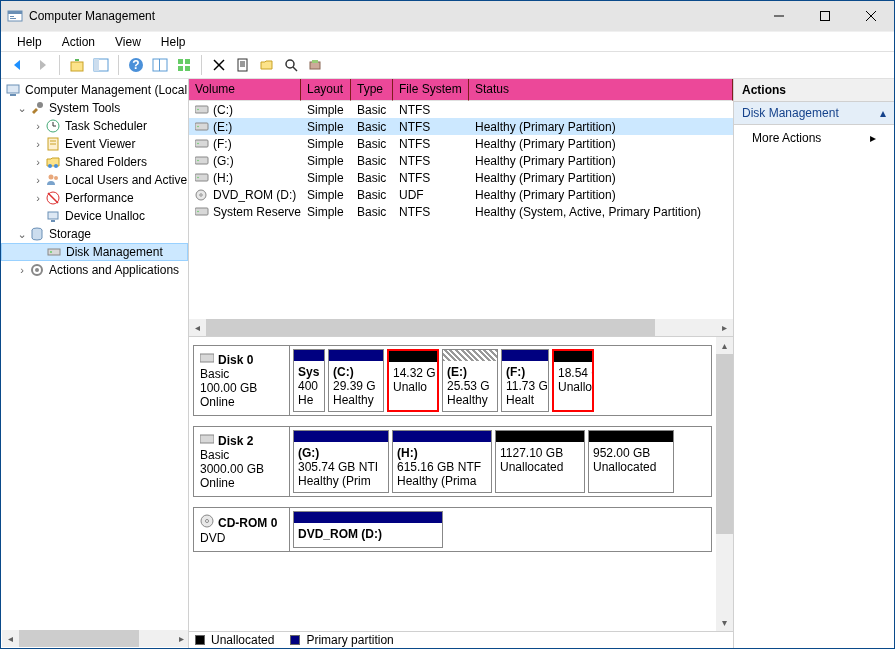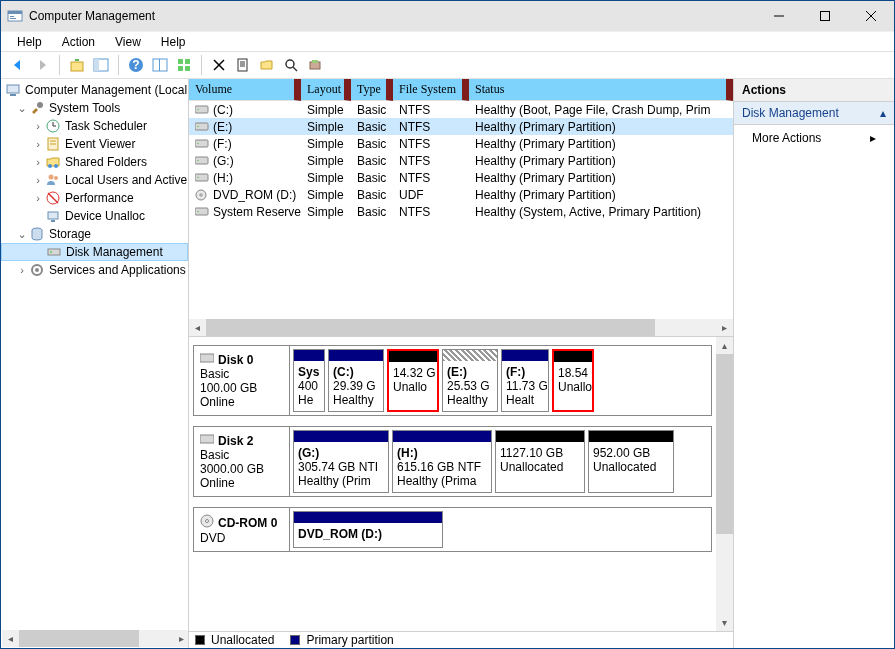--- a/index.html
+++ b/index.html
@@ -21,21 +21,21 @@
 .tree-row { display: flex; align-items: center; height: 18px; white-space: nowrap; padding-left: 4px; }
 .tree-row .tw { width: 14px; text-align: center; color: #666; font-size: 11px; }
 .tree-row .ic { width: 16px; height: 16px; margin-right: 4px; flex-shrink: 0; }
 .tree-row.sel { background: #cce8ff; border: 1px solid #99d1ff; }
 .indent-1 { padding-left: 14px; }
 .indent-2 { padding-left: 30px; }
 
 .center { flex: 1; display: flex; flex-direction: column; border-right: 1px solid #d0d0d0; }
 .vol-list { height: 258px; display: flex; flex-direction: column; border-bottom: 1px solid #d0d0d0; }
 .vol-head { display: flex; height: 22px; }
-.vol-head > div { border-right: 7px solid #7f1d1d; border-bottom: 1px solid #e0e0e0; padding: 3px 6px; background: #7dd3fc; font-family: Liberation Serif, serif; }
+.vol-head > div { border-right: 1px solid #7f1d1d; border-bottom: 1px solid #e0e0e0; padding: 3px 6px; background: #ec4899; }
 .c-vol { width: 112px; } .c-lay { width: 50px; } .c-typ { width: 42px; } .c-fs { width: 76px; } .c-stat { flex: 1; }
 .vol-row { display: flex; height: 17px; align-items: center; }
 .vol-row > div { padding: 0 6px; overflow: hidden; white-space: nowrap; }
 .vol-row.sel { background: #cce8ff; }
 .vol-icon { width: 14px; height: 12px; margin-right: 4px; display: inline-block; vertical-align: middle; }
 .vol-scroll { height: 17px; display: flex; align-items: center; margin-top: auto; }
 .vol-scroll .arrow { width: 17px; height: 17px; background: #f0f0f0; display: flex; align-items: center; justify-content: center; color: #606060; font-size: 10px; }
 .vol-scroll .track { flex: 1; background: #f0f0f0; height: 17px; }
 .vol-scroll .thumb { height: 17px; background: #cdcdcd; width: 88%; }
 
@@ -271,21 +271,21 @@
             <circle cx="5" cy="8" r="1" fill="#6c6"></circle>
           </svg></span>
         <span>Disk Management</span>
       </div>
     <div class="tree-row indent-1">
         <span class="tw">›</span>
         <span class="ic"><svg viewBox="0 0 16 16">
             <circle cx="8" cy="8" r="5" fill="none" stroke="#888" stroke-width="2"></circle>
             <circle cx="8" cy="8" r="2" fill="#888"></circle>
           </svg></span>
-        <span>Services and Applications</span>
+        <span>Actions and Applications</span>
       </div>
     <div class="hscroll-bottom">
         <div class="arrow">◂</div>
         <div class="thumb"></div>
         <div style="flex:1"></div>
         <div class="arrow">▸</div>
       </div>
   </div>
 
   <div class="center">
@@ -300,21 +300,20 @@
       </div>
       <div id="vol-rows">
           <div class="vol-row">
             <div class="c-vol"><span class="vol-icon"><svg viewBox="0 0 14 12">
                   <rect x="0" y="2" width="13" height="7" rx="1" fill="#d8d8d8" stroke="#888"></rect>
                   <circle cx="3" cy="5.5" r="0.8" fill="#6c6"></circle>
                 </svg></span>(C:)</div>
             <div class="c-lay">Simple</div>
             <div class="c-typ">Basic</div>
             <div class="c-fs">NTFS</div>
-            <div class="c-stat">Healthy (Boot, Page File, Crash Dump, Prim</div>
           </div>
           <div class="vol-row sel">
             <div class="c-vol"><span class="vol-icon"><svg viewBox="0 0 14 12">
                   <rect x="0" y="2" width="13" height="7" rx="1" fill="#d8d8d8" stroke="#888"></rect>
                   <circle cx="3" cy="5.5" r="0.8" fill="#6c6"></circle>
                 </svg></span>(E:)</div>
             <div class="c-lay">Simple</div>
             <div class="c-typ">Basic</div>
             <div class="c-fs">NTFS</div>
             <div class="c-stat">Healthy (Primary Partition)</div>

